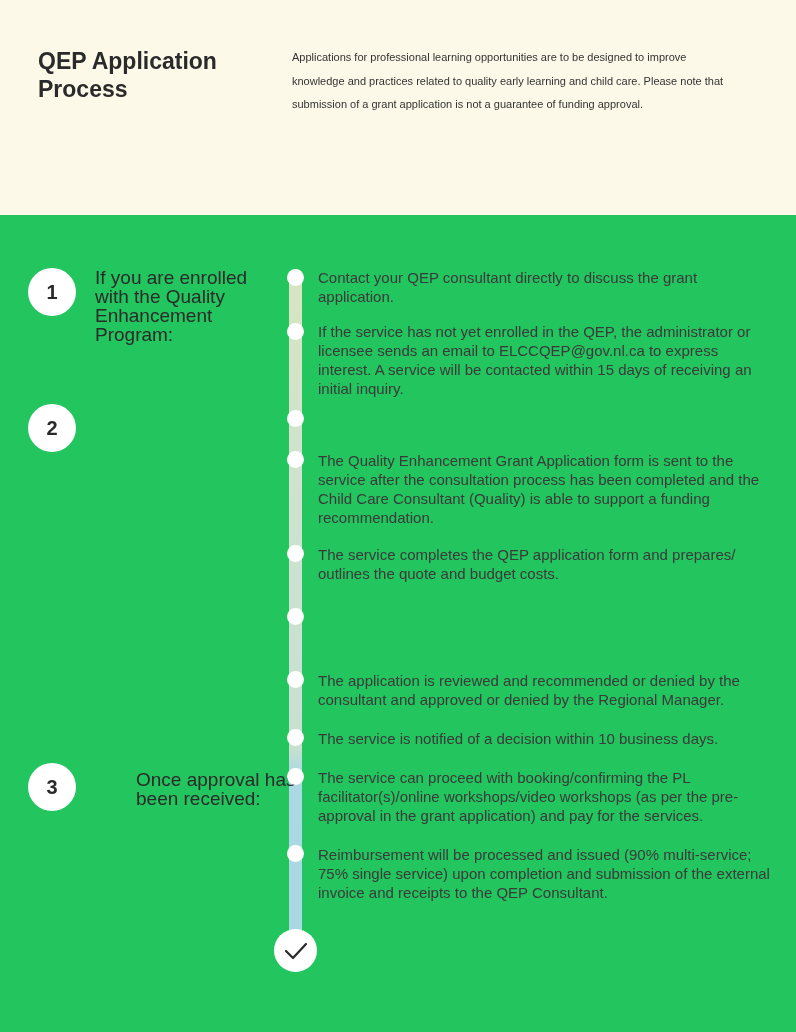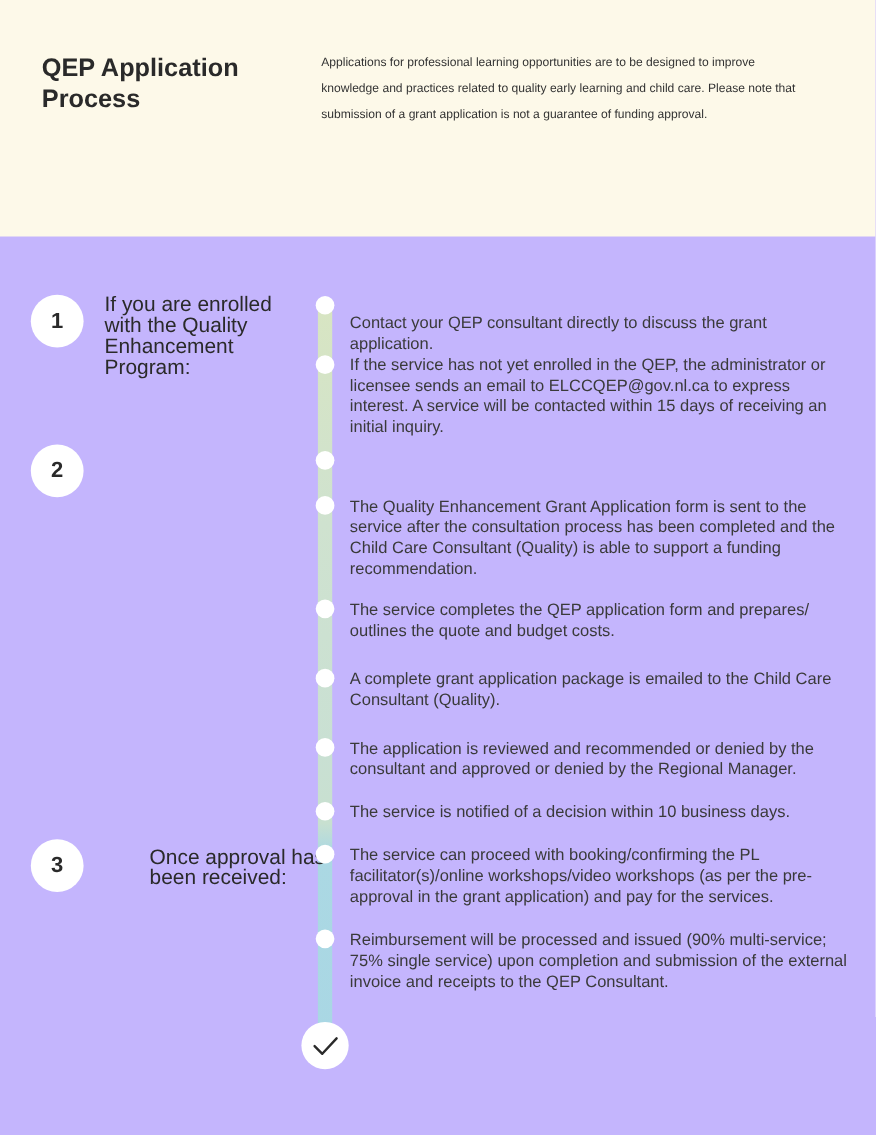--- a/index.html
+++ b/index.html
@@ -7,21 +7,21 @@
       width: 796px;
       height: 1032px;
       overflow: hidden;
       font-family: "Liberation Sans", sans-serif;
       color: #2b2b2b;
     }
     .page {
       position: relative;
       width: 796px;
       height: 1032px;
-      background: #c4b5fd;
+      background: #22c55e;
       padding-left: 32px;
     }
     .top-band {
       position: absolute;
       left: 0; top: 0;
       width: 796px;
       height: 215px;
       background: #fdf9e9;
     }
     .page-title {
@@ -141,25 +141,24 @@
   <div class="dot" style="top:323px;"></div>
   <div class="dot" style="top:410px;"></div>
   <div class="dot" style="top:451px;"></div>
   <div class="dot" style="top:545px;"></div>
   <div class="dot" style="top:608px;"></div>
   <div class="dot" style="top:671px;"></div>
   <div class="dot" style="top:729px;"></div>
   <div class="dot" style="top:768px;"></div>
   <div class="dot" style="top:845px;"></div>
 
-  <p class="item-text" style="top:284px;">Contact your QEP consultant directly to discuss the grant application.</p>
+  <p class="item-text" style="top:268px;">Contact your QEP consultant directly to discuss the grant application.</p>
   <p class="item-text" style="top:322px;">If the service has not yet enrolled in the QEP, the administrator or licensee sends an email to ELCCQEP@gov.nl.ca to express interest. A service will be contacted within 15 days of receiving an initial inquiry.</p>
   <p class="item-text" style="top:451px;">The Quality Enhancement Grant Application form is sent to the service after the consultation process has been completed and the Child Care Consultant (Quality) is able to support a funding recommendation.</p>
   <p class="item-text" style="top:545px;">The service completes the QEP application form and prepares/ outlines the quote and budget costs.</p>
-  <p class="item-text" style="top:608px;">A complete grant application package is emailed to the Child Care Consultant (Quality).</p>
   <p class="item-text" style="top:671px;">The application is reviewed and recommended or denied by the consultant and approved or denied by the Regional Manager.</p>
   <p class="item-text" style="top:729px;">The service is notified of a decision within 10 business days.</p>
   <p class="item-text" style="top:768px;">The service can proceed with booking/confirming the PL facilitator(s)/online workshops/video workshops (as per the pre-approval in the grant application) and pay for the services.</p>
   <p class="item-text" style="top:845px;">Reimbursement will be processed and issued (90% multi-service; 75% single service) upon completion and submission of the external invoice and receipts to the QEP Consultant.</p>
 
   <div class="check-circle">
     <svg width="24" height="18" viewBox="0 0 24 18">
       <polyline points="2,9 9,16 22,2" fill="none" stroke="#2a2a2a" stroke-width="2.2" stroke-linecap="round" stroke-linejoin="round"></polyline>
     </svg>
   </div>

